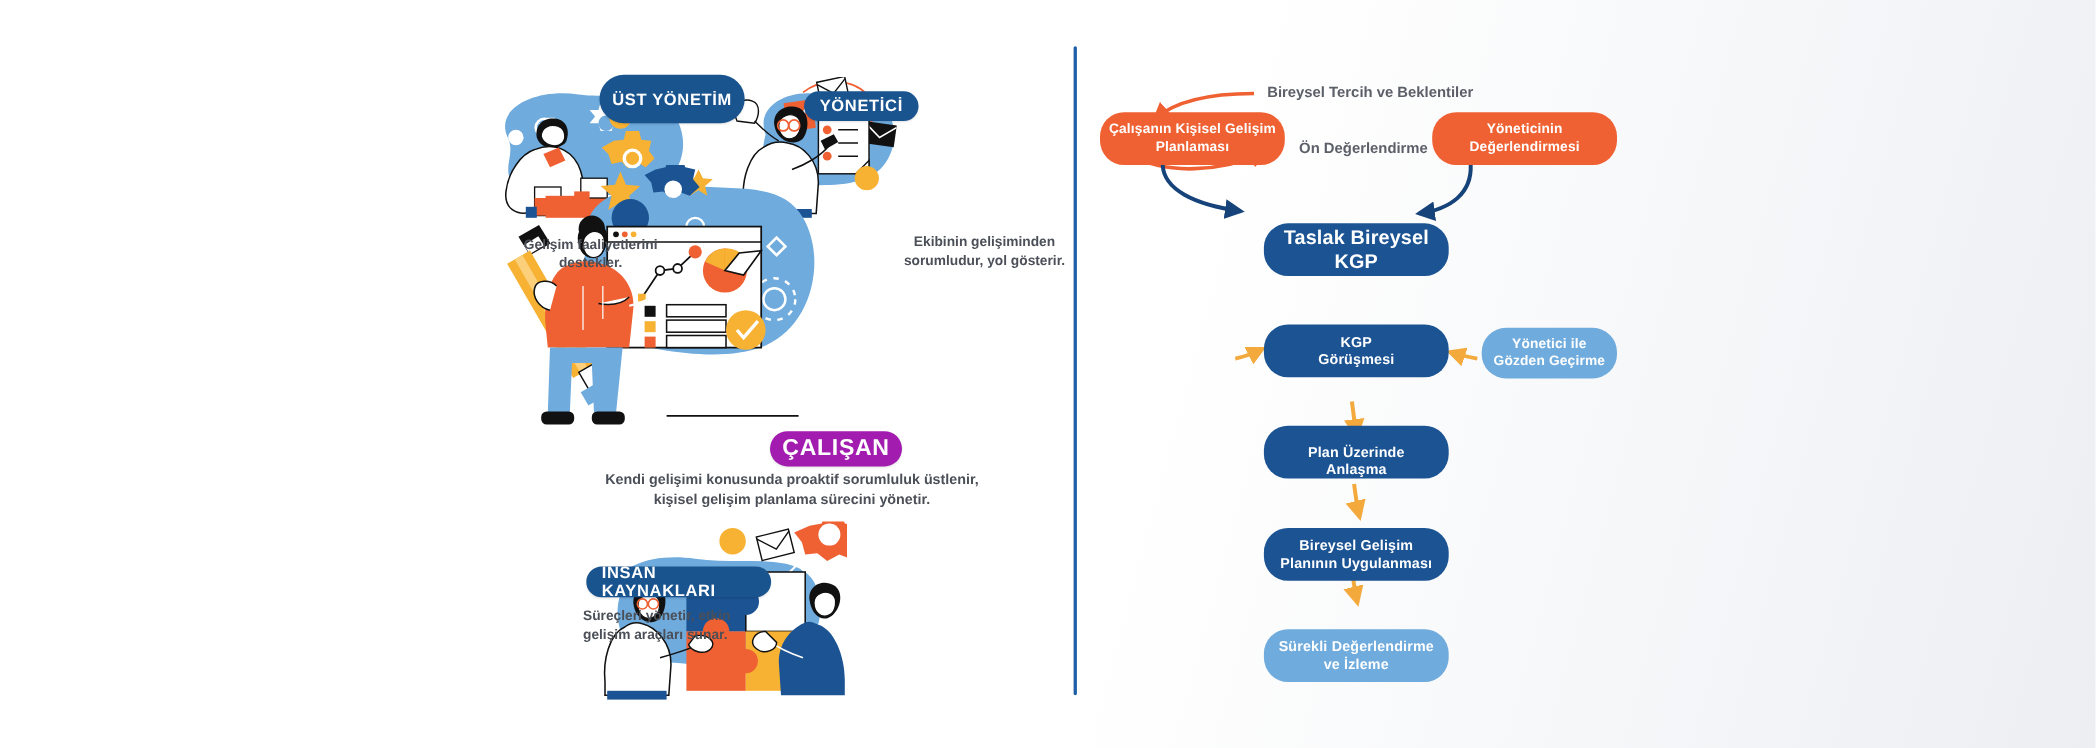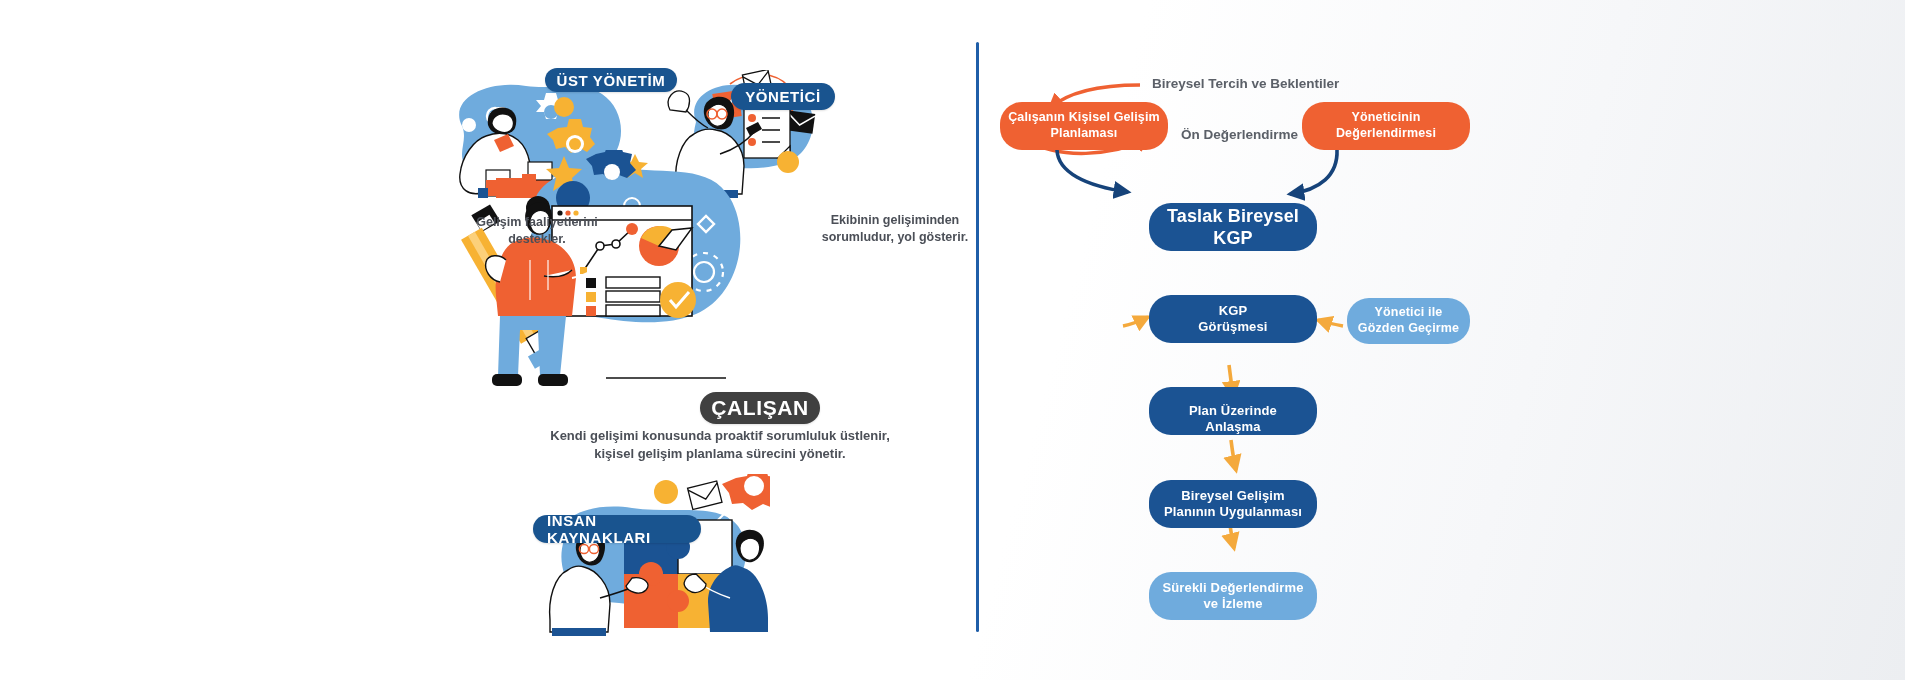--- a/index.html
+++ b/index.html
@@ -12,21 +12,21 @@
 
   
   .divider{position:absolute;left:976px;top:42px;width:3px;height:590px;background:#1f5ea8;border-radius:2px;}
 
   
   .badge{
     position:absolute;background:#19548f;color:#fff;border-radius:30px;
     font-weight:bold;letter-spacing:.6px;display:flex;align-items:center;justify-content:center;
     box-shadow:0 1px 2px rgba(0,0,0,.12);
   }
-  .badge.orange{background:#404040;}
+  .badge.orange{background:#a21caf;}
 
   .caption{position:absolute;color:#4b4f57;font-weight:bold;text-align:center;line-height:1.35;}
 
   
   .node{
     position:absolute;border-radius:22px;color:#fff;font-weight:bold;
     display:flex;align-items:center;justify-content:center;text-align:center;
     line-height:1.25;letter-spacing:.15px;
   }
   .node.navy{background:#1b5393;}
@@ -212,21 +212,21 @@
     <path d="M60 124 C74 120 86 116 96 112" stroke="#111" stroke-width="1.4" fill="none"></path>
     <path d="M92 104 C104 102 112 110 106 116 C100 122 88 118 86 112 Z" fill="#ffffff" stroke="#111" stroke-width="1.3"></path>
 
     <path d="M196 72 C194 58 208 52 218 58 C228 64 224 80 216 86 C208 92 198 86 196 72 Z" fill="#111111"></path>
     <path d="M200 74 C200 66 210 62 216 66 C222 70 220 82 214 85 C206 89 200 82 200 74 Z" fill="#ffffff" stroke="#111" stroke-width="1.1"></path>
     <path d="M204 94 C218 98 228 122 228 144 L228 158 L170 158 L168 128 C168 108 182 96 192 92 C196 90 200 92 204 94 Z" fill="#1b5393"></path>
     <path d="M190 124 C178 120 166 114 158 108" stroke="#ffffff" stroke-width="1.5" fill="none"></path>
     <path d="M156 100 C146 100 140 110 148 116 C156 122 166 116 166 110 Z" fill="#ffffff" stroke="#111" stroke-width="1.3"></path>
   </svg>
 
-  <div class="badge" style="left:545px;top:68px;width:132px;height:24px;font-size:15px;">
+  <div class="badge" style="left:545px;top:68px;width:132px;height:44px;font-size:15px;">
     <span>ÜST YÖNETİM</span>
   </div>
   <div class="caption" style="left:442px;top:214px;width:190px;font-size:12.5px;">
     <div>Gelişim faaliyetlerini</div>
     <div>destekler.</div>
   </div>
 
   <div class="badge" style="left:731px;top:83px;width:104px;height:27px;font-size:15px;">
     <span>YÖNETİCİ</span>
   </div>
@@ -238,20 +238,24 @@
   <div class="badge orange" style="left:700px;top:392px;width:120px;height:32px;font-size:21px;">
     <span>ÇALIŞAN</span>
   </div>
   <div class="caption" style="left:510px;top:427px;width:420px;font-size:13px;">
     <div>Kendi gelişimi konusunda proaktif sorumluluk üstlenir,</div>
     <div>kişisel gelişim planlama sürecini yönetir.</div>
   </div>
 
   <div class="badge" style="left:533px;top:515px;width:168px;height:28px;font-size:15px;justify-content:flex-start;padding-left:14px;box-sizing:border-box;">
     <span>İNSAN KAYNAKLARI</span>
+  </div>
+  <div class="caption" style="left:530px;top:552px;width:180px;font-size:12.5px;text-align:left;">
+    <div>Süreçleri yönetir, etkin</div>
+    <div>gelişim araçları sunar.</div>
   </div>
 
   <div class="divider"></div>
 
   <svg class="layer">
     <defs>
       <marker id="ar-orange" viewBox="0 0 10 10" refX="8" refY="5" markerWidth="5" markerHeight="5" orient="auto">
         <path d="M0 0 L10 5 L0 10 z" fill="#ef6132"></path>
       </marker>
       <marker id="ar-navy" viewBox="0 0 10 10" refX="8" refY="5" markerWidth="5" markerHeight="5" orient="auto">

